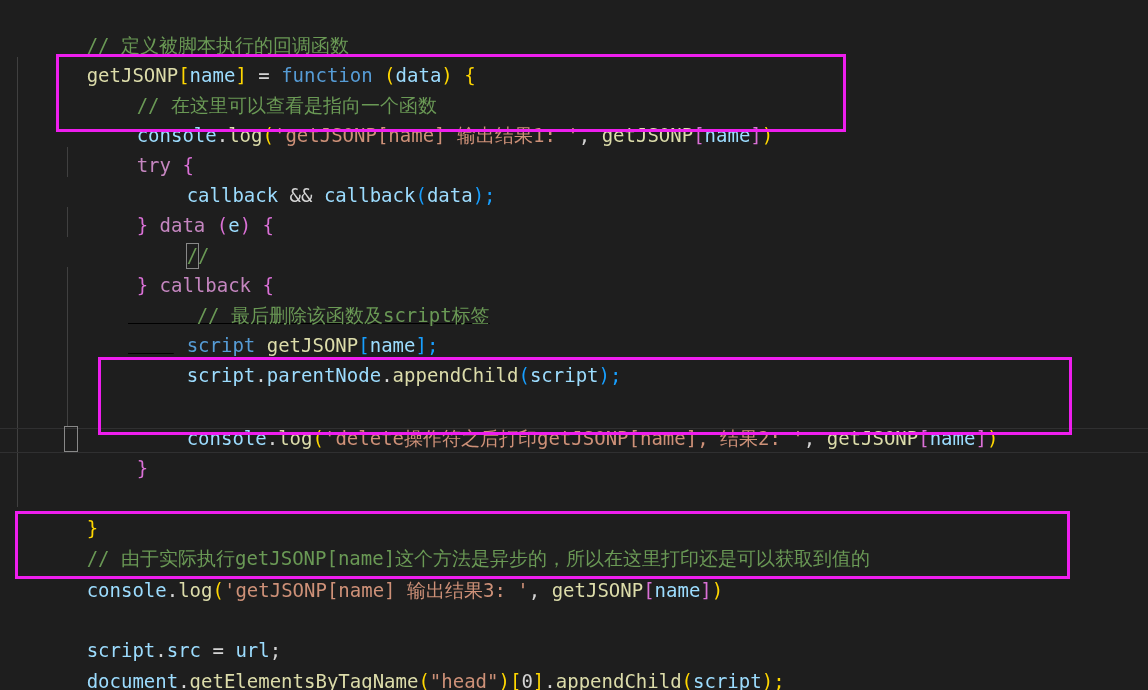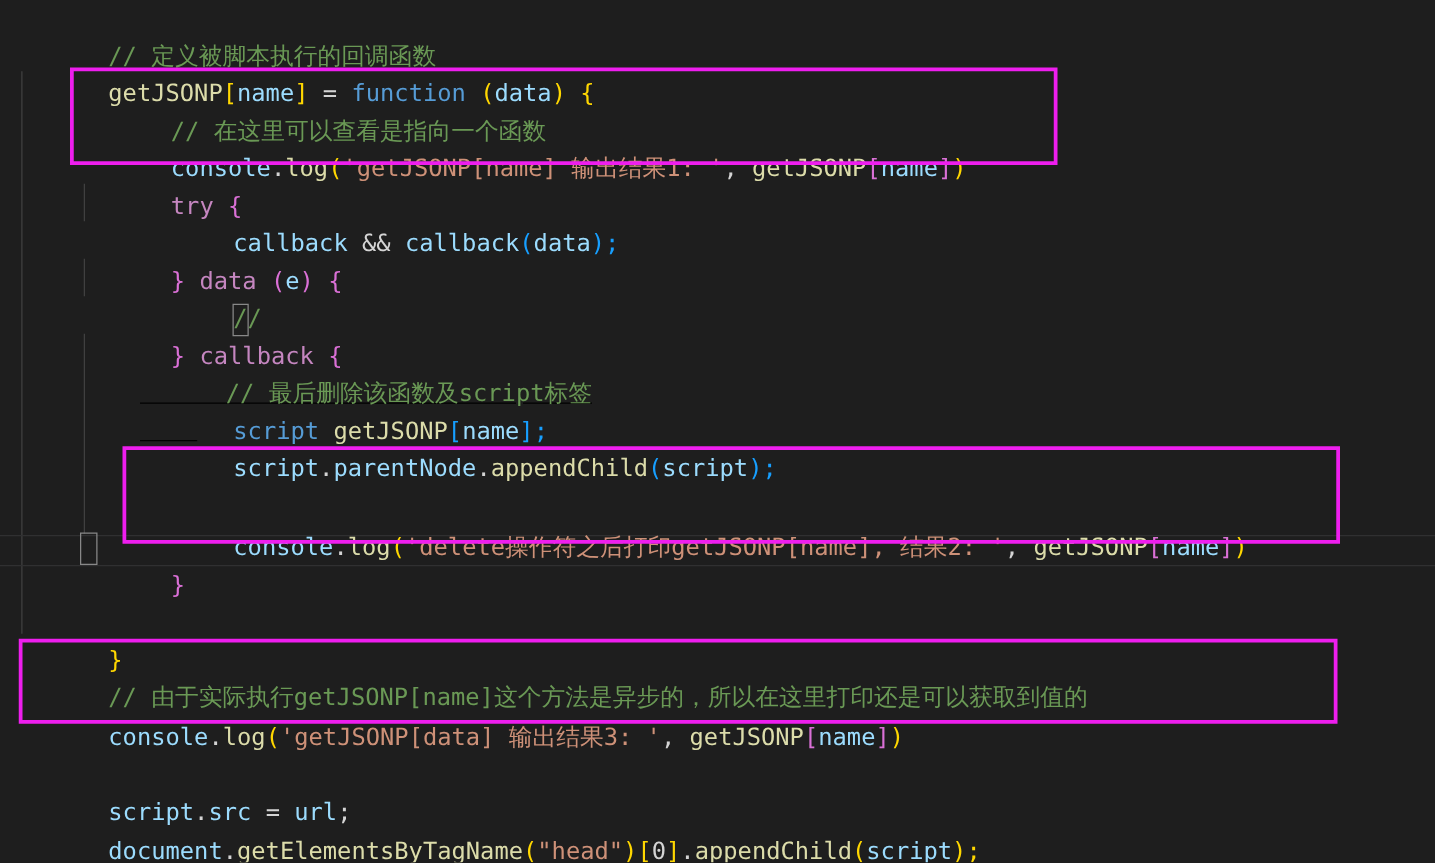--- a/index.html
+++ b/index.html
@@ -119,21 +119,21 @@
     </div>
 
     <div class="line" style="top:210px; left:118px;">
       <span class="cm">//</span>
     </div>
 
     <div class="line" style="top:240px; left:68px;">
       <span class="b2">}</span><span class="pl"> </span><span class="kw">callback</span><span class="pl"> </span><span class="b2">{</span>
     </div>
 
-    <div class="line" style="top:270px; left:112px;text-decoration:underline;">
+    <div class="line" style="top:270px; left:128px;text-decoration:underline;">
       <span class="cm">// 最后删除该函数及script标签</span>
     </div>
 
     <div class="line" style="top:300px; left:118px;">
       <span class="kw2">script</span><span class="pl"> </span><span class="fn">getJSONP</span><span class="b3">[</span><span class="var">name</span><span class="b3">];</span>
     </div>
 
     <div class="line" style="top:330px; left:118px;">
       <span class="var">script</span><span class="pl">.</span><span class="var">parentNode</span><span class="pl">.</span><span class="fn">appendChild</span><span class="b3">(</span><span class="var">script</span><span class="b3">);</span>
     </div>
@@ -149,21 +149,21 @@
 
     <div class="line" style="top:483px; left:18px;">
       <span class="b1">}</span>
     </div>
 
     <div class="line" style="top:513px; left:18px;">
       <span class="cm">// 由于实际执行getJSONP[name]这个方法是异步的，所以在这里打印还是可以获取到值的</span>
     </div>
 
     <div class="line" style="top:545px; left:18px;">
-      <span class="var">console</span><span class="pl">.</span><span class="fn">log</span><span class="b1">(</span><span class="str">'getJSONP[data] 输出结果3: '</span><span class="pl">, </span><span class="fn">getJSONP</span><span class="b2">[</span><span class="var">name</span><span class="b2">]</span><span class="b1">)</span>
+      <span class="var">console</span><span class="pl">.</span><span class="fn">log</span><span class="b1">(</span><span class="str">'getJSONP[name] 输出结果3: '</span><span class="pl">, </span><span class="fn">getJSONP</span><span class="b2">[</span><span class="var">name</span><span class="b2">]</span><span class="b1">)</span>
     </div>
 
 
     <div class="line" style="top:605px; left:18px;">
       <span class="var">script</span><span class="pl">.</span><span class="var">src</span><span class="pl"> = </span><span class="var">url</span><span class="pl">;</span>
     </div>
 
     <div class="line" style="top:636px; left:18px;">
       <span class="var">document</span><span class="pl">.</span><span class="fn">getElementsByTagName</span><span class="b1">(</span><span class="str">"head"</span><span class="b1">)</span><span class="b1">[</span><span class="pl">0</span><span class="b1">]</span><span class="pl">.</span><span class="fn">appendChild</span><span class="b1">(</span><span class="var">script</span><span class="b1">);</span>
     </div>

